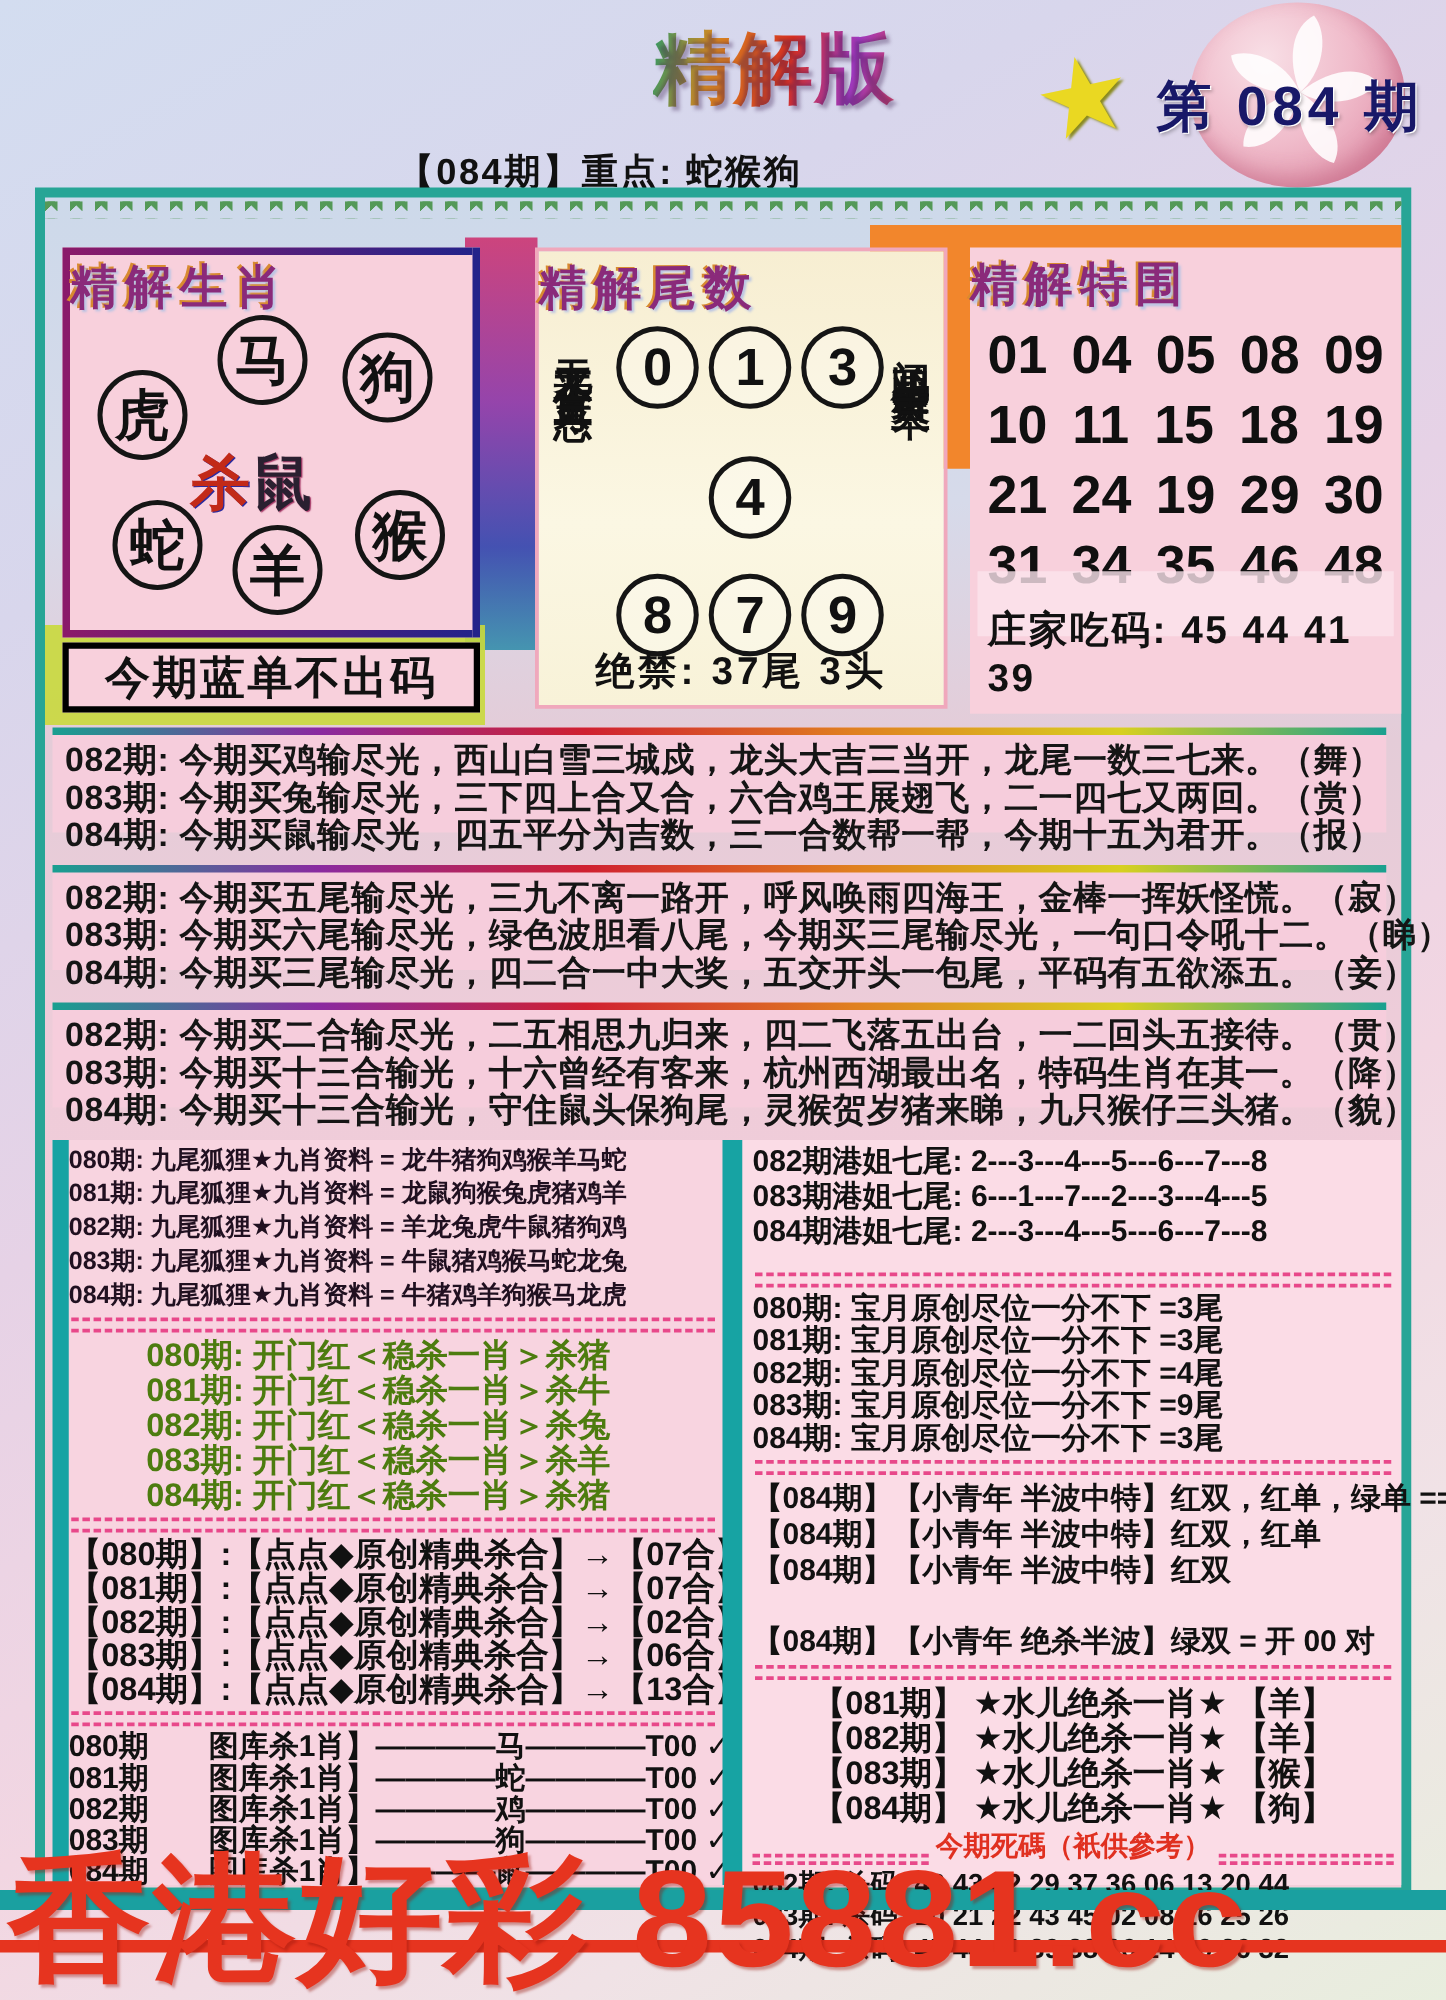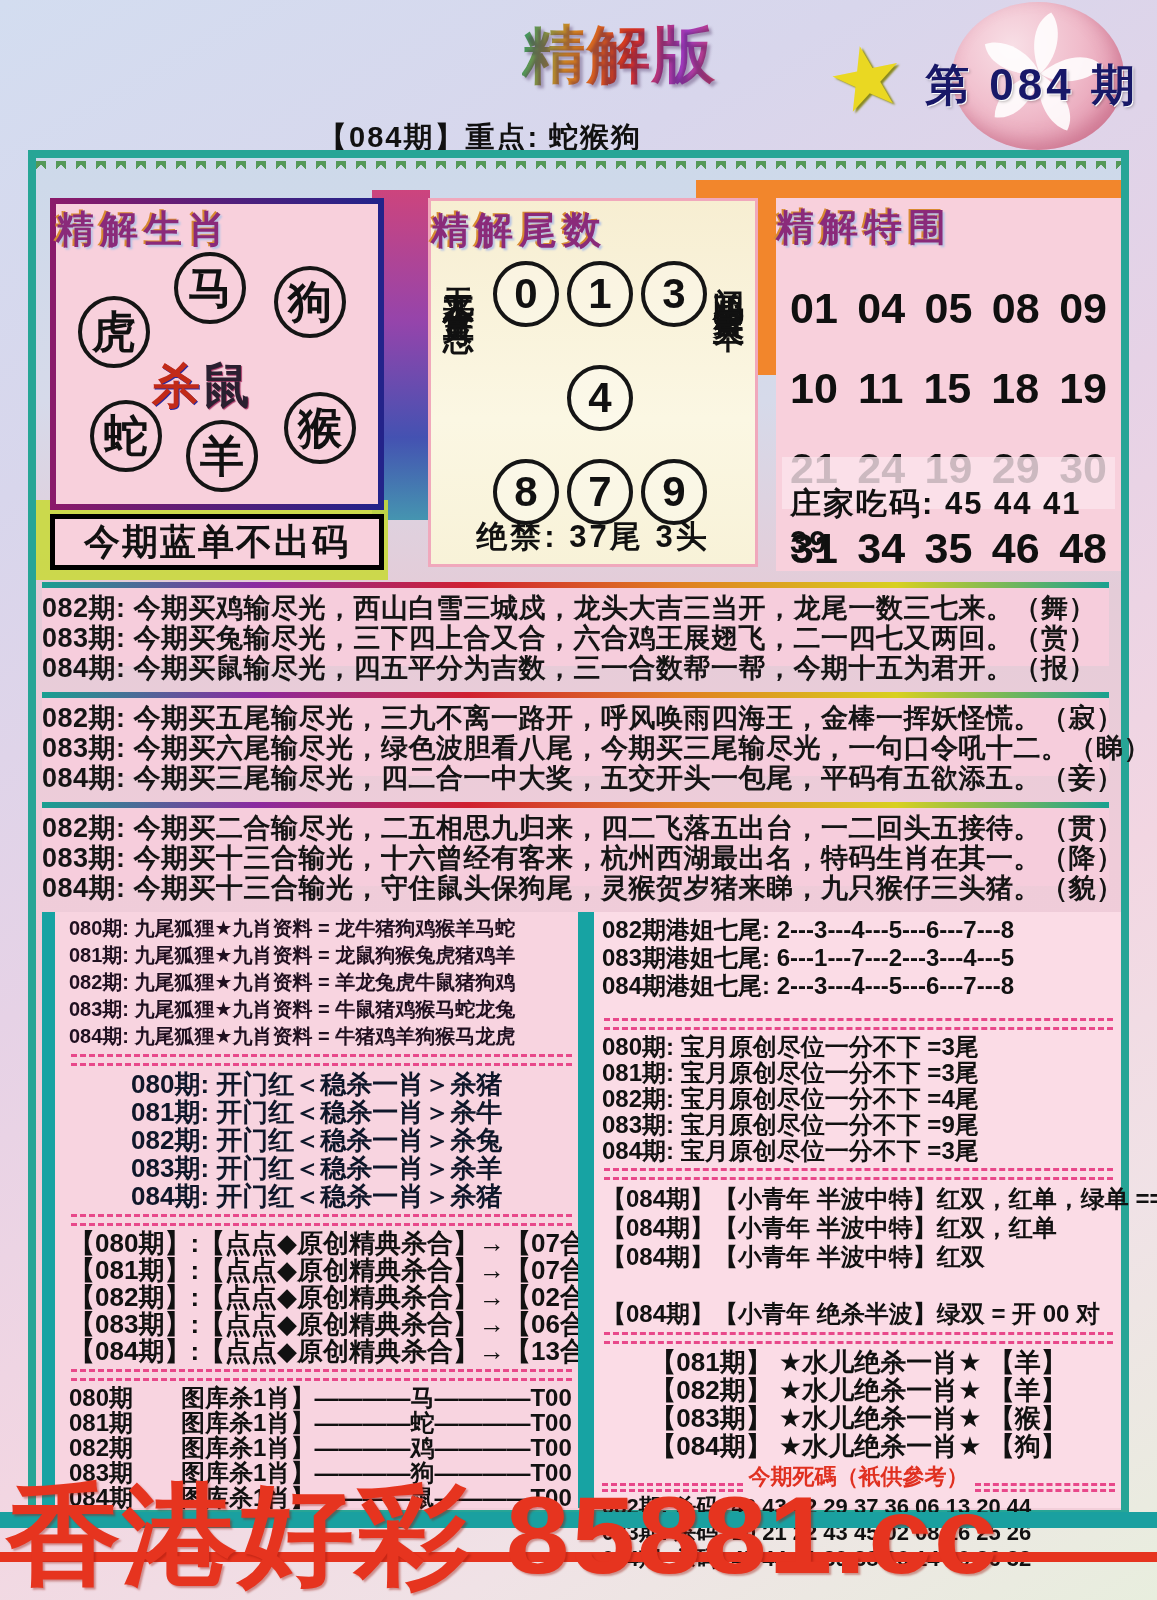--- a/index.html
+++ b/index.html
@@ -51,34 +51,34 @@
   .note-box{left:14px;top:356px;width:324px;height:46px;background:#f8d0dc;border:5px solid #000;
     display:flex;align-items:center;justify-content:center;font-size:36px;font-weight:bold;color:#111;letter-spacing:2px;}
   .tail-box{left:392px;top:40px;width:324px;height:363px;background:linear-gradient(180deg,#f7eed2,#fbf7e3 60%,#f8f2d8);
     border:3px solid #f0a8bc;}
   .vtext{position:absolute;top:62px;writing-mode:vertical-rl;font-size:31px;font-weight:bold;color:#111;letter-spacing:6px;}
   .dcircle{position:absolute;width:58px;height:58px;border:4px solid #151515;border-radius:50%;
     display:flex;align-items:center;justify-content:center;font-size:42px;font-weight:bold;color:#111;background:rgba(255,255,255,.25);}
   .ban-line{position:absolute;left:0;right:0;bottom:6px;text-align:center;font-size:31px;font-weight:bold;color:#111;letter-spacing:3px;}
   .special-box{left:740px;top:40px;width:345px;height:373px;background:#f8d0dc;}
   .num-grid{position:absolute;left:14px;right:14px;top:58px;}
-  .num-row{display:flex;justify-content:space-between;font-size:43px;font-weight:bold;color:#101010;line-height:56px;margin-top:24px;}
+  .num-row{display:flex;justify-content:space-between;font-size:43px;font-weight:bold;color:#101010;line-height:56px;}
   .banker-line{position:absolute;left:14px;bottom:10px;font-size:31px;font-weight:bold;color:#111;letter-spacing:2px;}
   .special-gap{position:absolute;left:6px;right:6px;bottom:62px;height:52px;background:#fbe4ec;opacity:.8;}
   
-  .verse{left:6px;width:1067px;height:84px;background:#f6cddc;padding:5px 10px 0 0;box-sizing:border-box;
+  .verse{left:6px;width:1067px;height:84px;background:#f6cddc;padding:5px 10px 0 10px;box-sizing:border-box;
     border-top:6px solid;border-image:linear-gradient(90deg,#18a090,#8a2aa0,#d02030,#e08020,#d8d020,#18a090) 1;}
   .verse-line{font-size:27px;font-weight:bold;color:#151515;line-height:30px;white-space:nowrap;letter-spacing:0.5px;}
   
-  .left-col{left:6px;top:754px;width:536px;height:596px;background:#f8d4e0;border-left:13px solid #17a3a3;box-sizing:border-box;padding:3px 4px 0 14px;}
+  .left-col{left:6px;top:754px;width:536px;height:596px;background:#f8d4e0;border-left:13px solid #17a3a3;box-sizing:border-box;padding:3px 4px 0 0;}
   .col-divider{left:542px;top:754px;width:16px;height:596px;background:#17a3a3;}
   .right-col{left:558px;top:754px;width:527px;height:596px;background:#fbdce6;box-sizing:border-box;padding:4px 6px 0 8px;}
   .sep{height:6px;border-top:3px dashed #e8488a;border-bottom:3px dashed #e8488a;margin:4px 2px;}
   .fox-line{font-size:20px;font-weight:bold;color:#201020;line-height:27px;white-space:nowrap;}
-  .kmh-line{font-size:26px;font-weight:bold;color:#0f172a;line-height:28px;padding-left:62px;white-space:nowrap;}
+  .kmh-line{font-size:26px;font-weight:bold;color:#4d7c0f;line-height:28px;padding-left:62px;white-space:nowrap;}
   .dd-line{font-size:26px;font-weight:bold;color:#111;line-height:27px;white-space:nowrap;}
   .tk-line{font-size:24px;font-weight:bold;color:#111;line-height:25px;white-space:pre;}
   .gj-line{font-size:24px;font-weight:bold;color:#111;line-height:28px;white-space:nowrap;}
   .by-line{font-size:24px;font-weight:bold;color:#111;line-height:26px;white-space:nowrap;}
   .xq-line{font-size:24px;font-weight:bold;color:#111;line-height:29px;white-space:nowrap;}
   .se-line{font-size:26px;font-weight:bold;color:#111;line-height:28px;text-align:center;white-space:nowrap;}
   .sm-line{font-size:22px;font-weight:bold;color:#111;line-height:26px;white-space:nowrap;}
   .dead-header{display:flex;align-items:flex-end;margin:2px 0;}
   .dead-header .dash{flex:1;border-top:3px dashed #e8488a;border-bottom:3px dashed #e8488a;height:3px;}
   .dead-header .txt{color:#e03020;font-size:22px;font-weight:bold;padding:0 6px;white-space:nowrap;}

